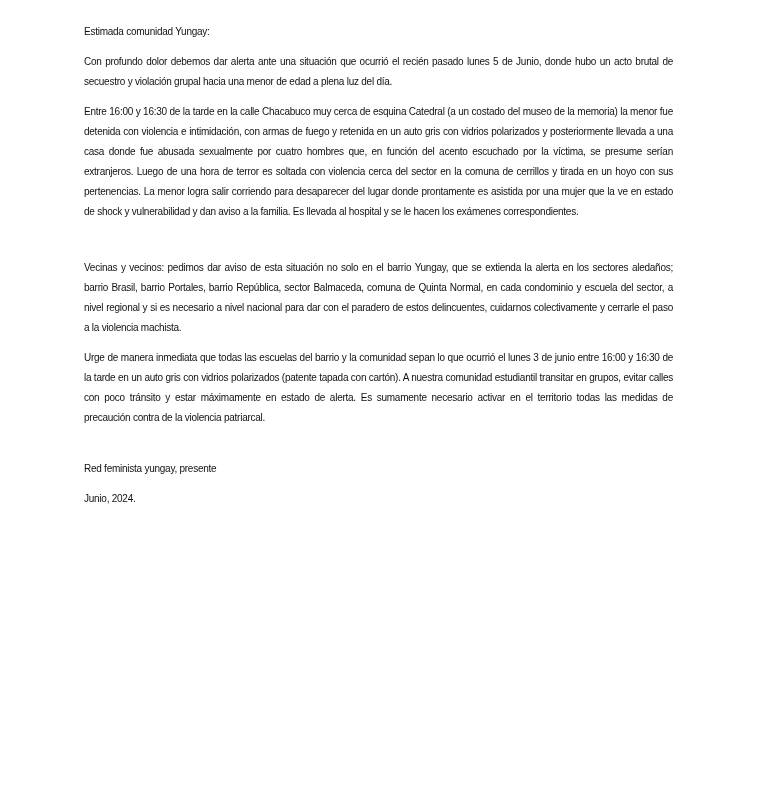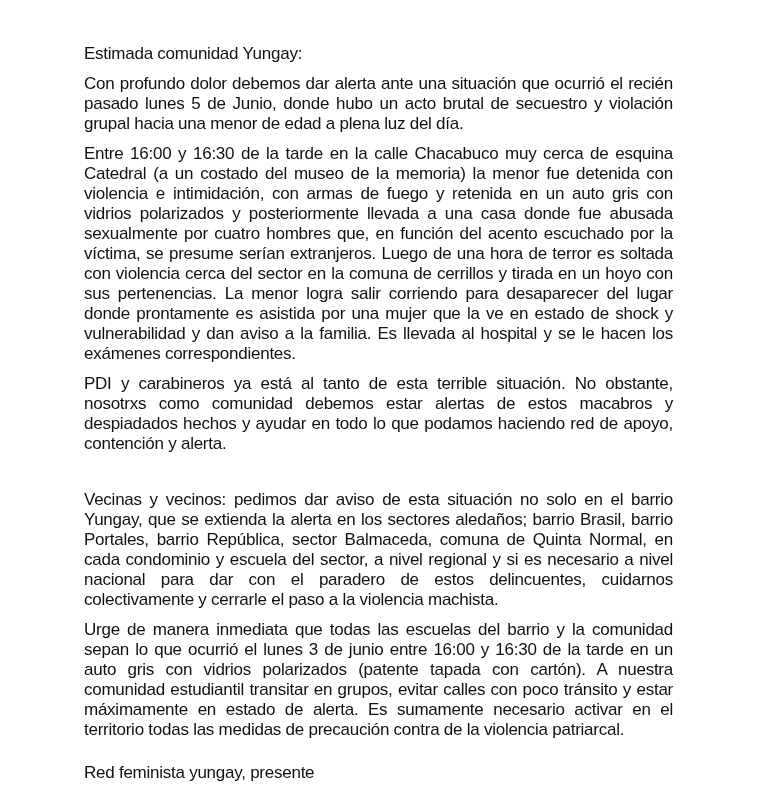--- a/index.html
+++ b/index.html
@@ -9,47 +9,47 @@
     }
     body {
       width: 763px;
       height: 811px;
       overflow: hidden;
       position: relative;
     }
     .page {
       position: absolute;
       left: 84px;
-      top: 44px;
+      top: 22px;
       width: 589px;
       color: #111111;
       font-family: "Liberation Sans", sans-serif;
-      font-size: 17px;
+      font-size: 10px;
       line-height: 20px;
       letter-spacing: -0.25px;
     }
     .para {
       margin: 0 0 10px 0;
       text-align: justify;
       text-justify: inter-word;
     }
     .para.left {
       text-align: left;
     }
     .gap-extra {
       margin-top: 36px;
     }
     .gap-sign {
-      margin-top: 23px;
+      margin-top: 31px;
     }
   </style>
 </head>
 <body>
 
 <div class="page">
   <p class="para left">Estimada comunidad Yungay:</p>
   <p class="para">Con profundo dolor debemos dar alerta ante una situación que ocurrió el recién pasado lunes 5 de Junio, donde hubo un acto brutal de secuestro y violación grupal hacia una menor de edad a plena luz del día.</p>
   <p class="para">Entre 16:00 y 16:30 de la tarde en la calle Chacabuco muy cerca de esquina Catedral (a un costado del museo de la memoria) la menor fue detenida con violencia e intimidación, con armas de fuego y retenida en un auto gris con vidrios polarizados y posteriormente llevada a una casa donde fue abusada sexualmente por cuatro hombres que, en función del acento escuchado por la víctima, se presume serían extranjeros. Luego de una hora de terror es soltada con violencia cerca del sector en la comuna de cerrillos y tirada en un hoyo con sus pertenencias. La menor logra salir corriendo para desaparecer del lugar donde prontamente es asistida por una mujer que la ve en estado de shock y vulnerabilidad y dan aviso a la familia. Es llevada al hospital y se le hacen los exámenes correspondientes.</p>
-  <p class="para">PDI y carabineros ya está al tanto de esta terrible situación. No obstante, nosotrxs como comunidad debemos estar alertas de estos macabros y despiadados hechos y ayudar en todo lo que podamos haciendo red de apoyo, contención y alerta.</p>
   <p class="para gap-extra">Vecinas y vecinos: pedimos dar aviso de esta situación no solo en el barrio Yungay, que se extienda la alerta en los sectores aledaños; barrio Brasil, barrio Portales, barrio República, sector Balmaceda, comuna de Quinta Normal, en cada condominio y escuela del sector, a nivel regional y si es necesario a nivel nacional para dar con el paradero de estos delincuentes, cuidarnos colectivamente y cerrarle el paso a la violencia machista.</p>
   <p class="para">Urge de manera inmediata que todas las escuelas del barrio y la comunidad sepan lo que ocurrió el lunes 3 de junio entre 16:00 y 16:30 de la tarde en un auto gris con vidrios polarizados (patente tapada con cartón). A nuestra comunidad estudiantil transitar en grupos, evitar calles con poco tránsito y estar máximamente en estado de alerta. Es sumamente necesario activar en el territorio todas las medidas de precaución contra de la violencia patriarcal.</p>
   <p class="para left gap-sign">Red feminista yungay, presente</p>
+  <p class="para left">Junio, 2024.</p>
 </div>
 
 </body></html>

